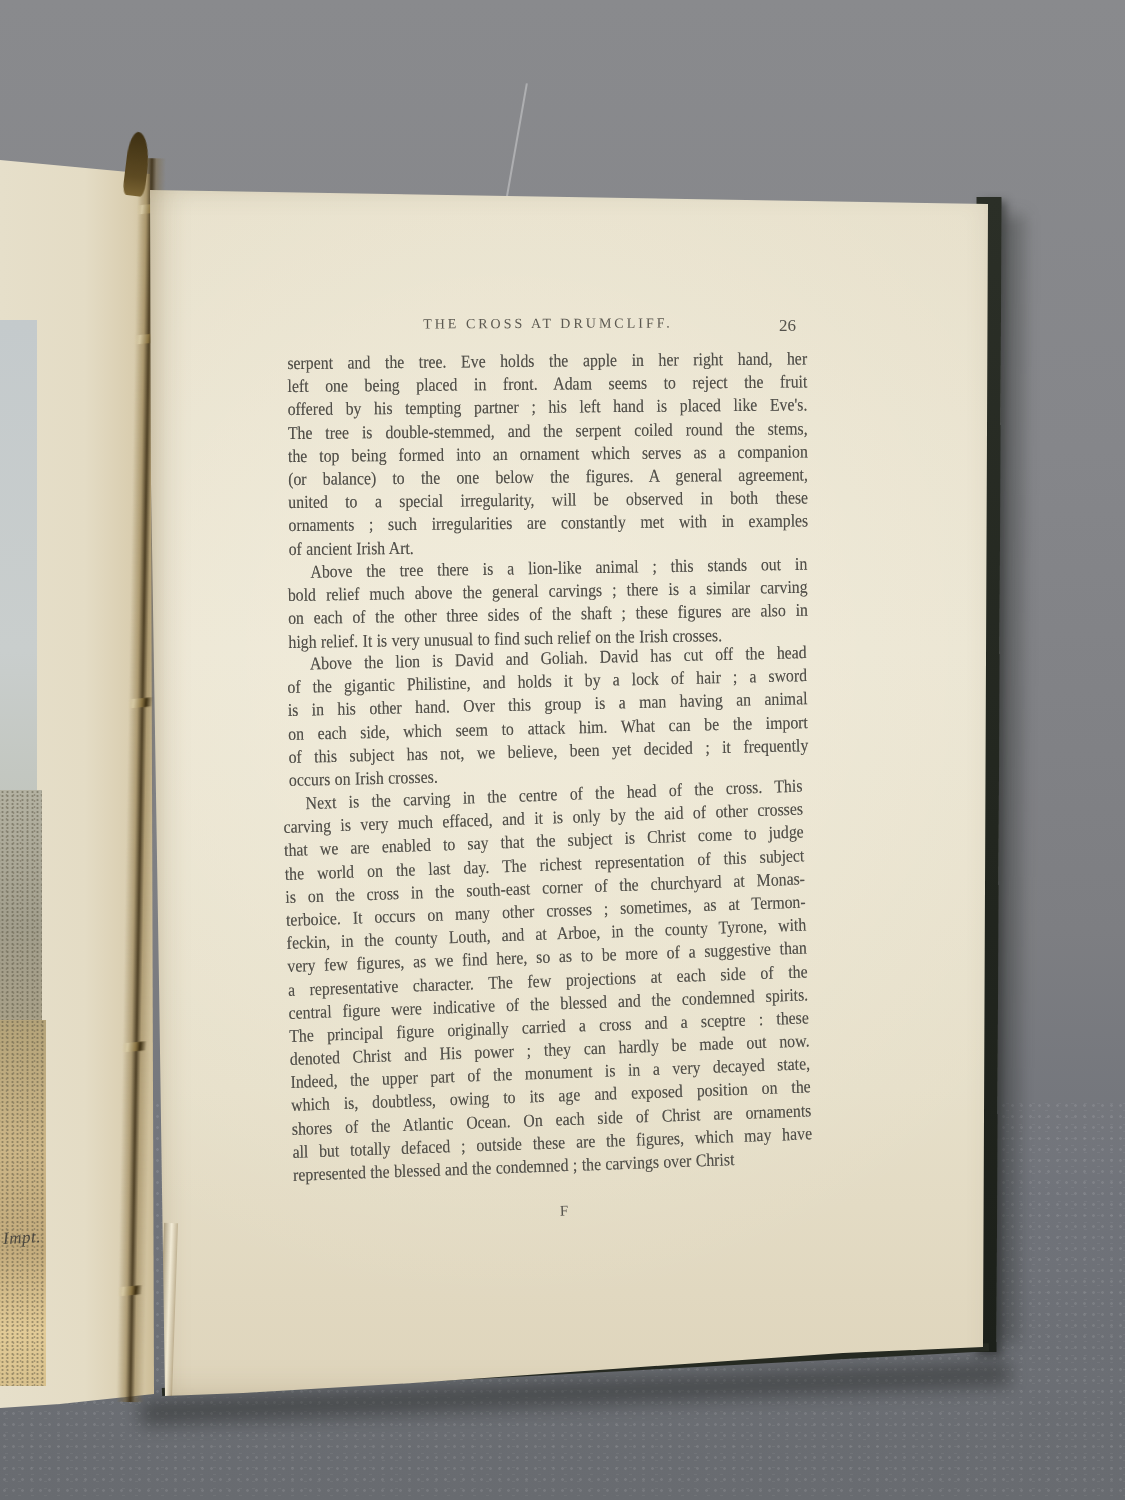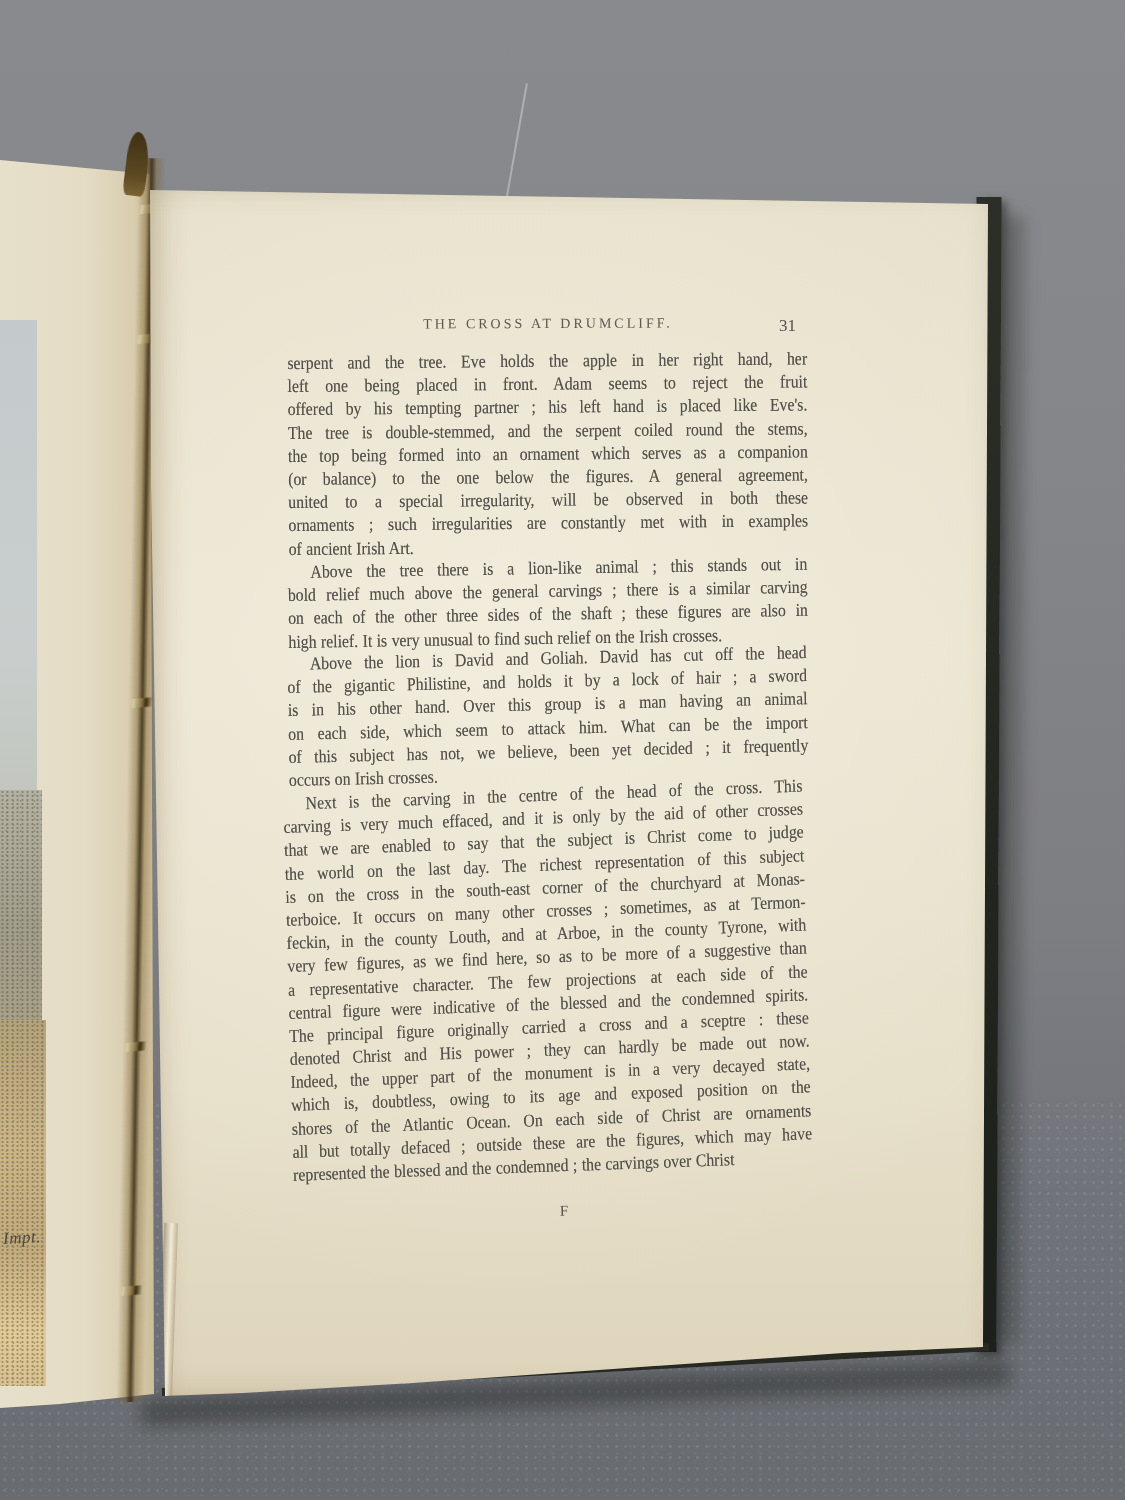--- a/index.html
+++ b/index.html
@@ -118,21 +118,21 @@
     <div class="stitch st4"></div>
     <div class="stitch st5"></div>
   </div>
   <div class="gutter-tuft"></div>
 
   <div class="page-right">
     <div class="curl-edge"></div>
     <div class="text-block">
       <div class="running-head">
         <span class="running-title">THE CROSS AT DRUMCLIFF.</span>
-        <span class="folio">31</span>
+        <span class="folio">26</span>
       </div>
       <div class="body">
           <div class="para">
             <div class="jline">serpent and the tree.  Eve holds the apple in her right hand, her</div>
             <div class="jline">left one being placed in front.  Adam seems to reject the fruit</div>
             <div class="jline">offered by his tempting partner ; his left hand is placed like Eve's.</div>
             <div class="jline">The tree is double-stemmed, and the serpent coiled round the stems,</div>
             <div class="jline">the top being formed into an ornament which serves as a companion</div>
             <div class="jline">(or balance) to the one below the figures.  A general agreement,</div>
             <div class="jline">united to a special irregularity, will be observed in both these</div>

